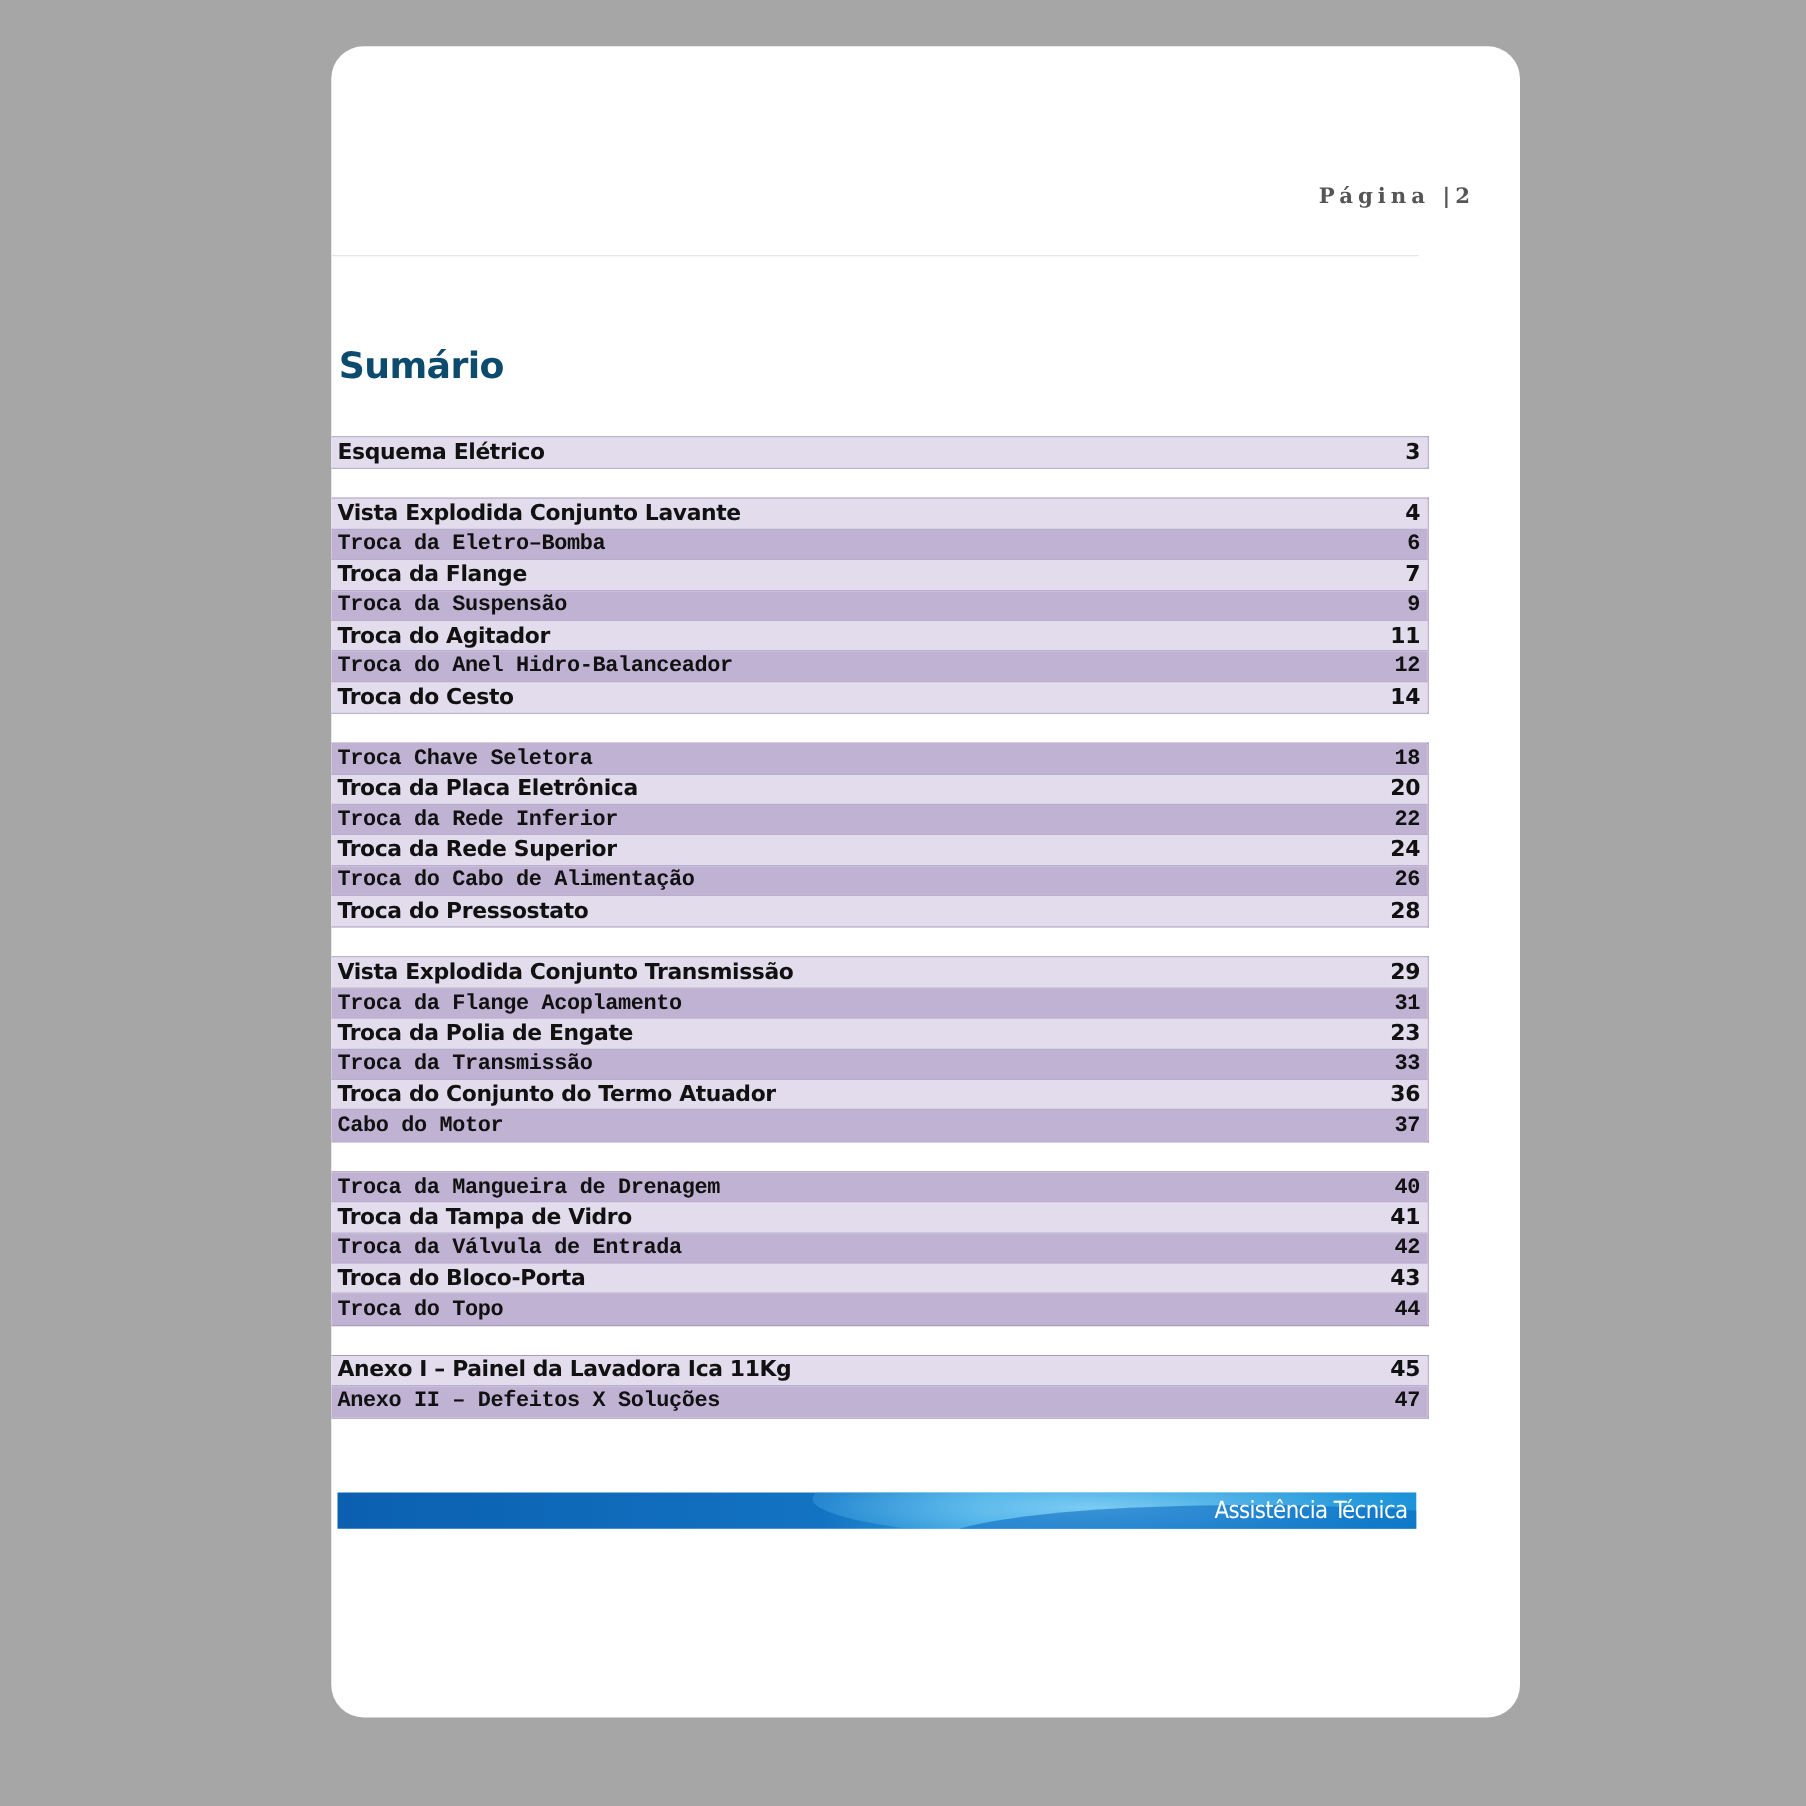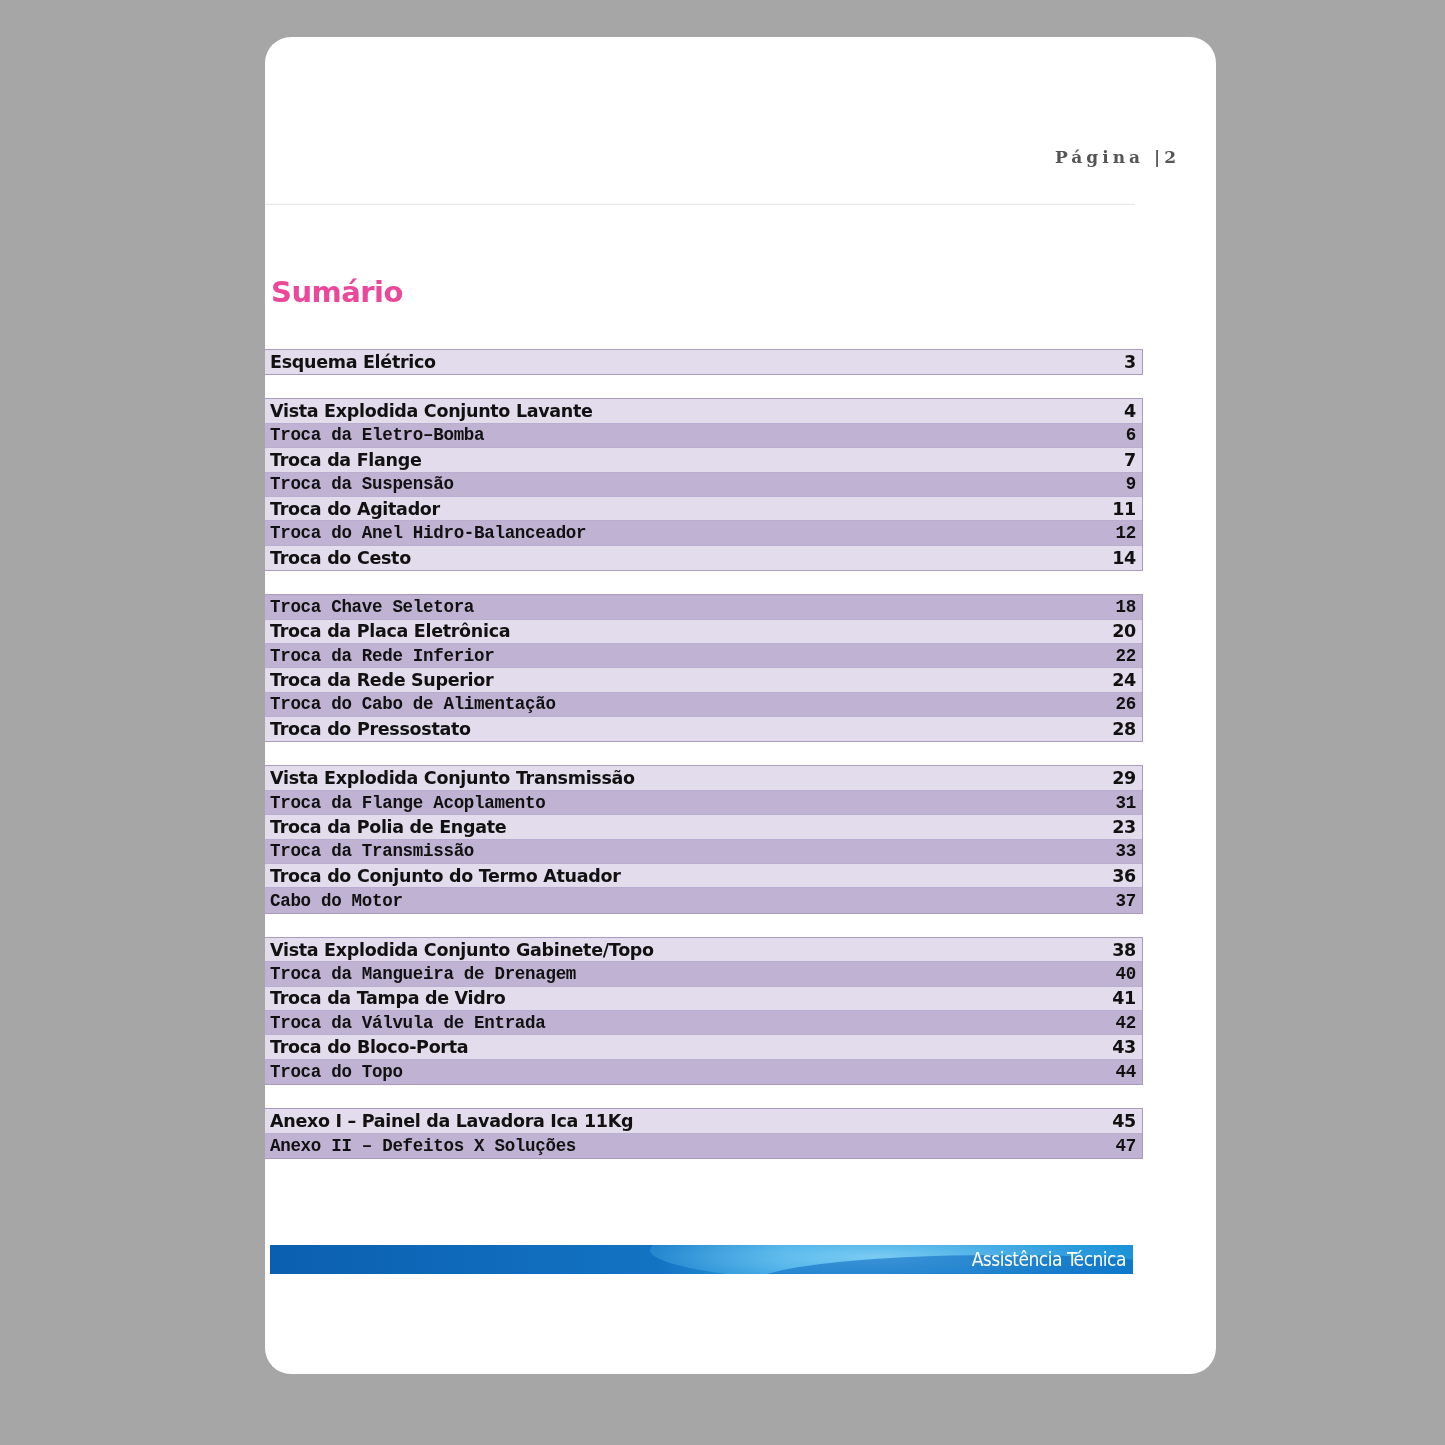--- a/index.html
+++ b/index.html
@@ -42,21 +42,21 @@
       letter-spacing: 4px;
       color: #555555;
     }
     .title {
       position: absolute;
       left: 6px;
       top: 238px;
       font-family: "DejaVu Sans", sans-serif;
       font-weight: bold;
       font-size: 29px;
-      color: #ec4899;
+      color: #0c4a6e;
       letter-spacing: -0.5px;
     }
     .toc {
       position: absolute;
       left: 0;
       top: 312px;
       width: 878px;
     }
     .group {
       border: 1px solid #a89bbf;
@@ -77,21 +77,21 @@
       border-bottom: 1px solid #b9aed0;
     }
     .row:last-child { border-bottom: none; }
     .row.light { background: #e2dcec; }
     .row.dark { background: #c0b2d2; font-family: Liberation Mono, monospace; }
     .row .label { white-space: nowrap; }
     .row .num { text-align: right; }
     .banner {
       position: absolute;
       left: 5px;
-      top: 1208px;
+      top: 1157px;
       width: 863px;
       height: 29px;
       background: linear-gradient(90deg, #0b5fb0 0%, #1373c3 45%, #2f9fe0 60%, #0f8ad3 100%);
       overflow: hidden;
     }
     .banner .swoosh {
       position: absolute;
       left: 380px;
       top: -30px;
       width: 560px;
@@ -211,24 +211,20 @@
         <div class="row light">
           <span class="label">Troca do Conjunto do Termo Atuador</span>
           <span class="num">36</span>
         </div>
         <div class="row dark">
           <span class="label">Cabo do Motor</span>
           <span class="num">37</span>
         </div>
       </div>
       <div class="group">
-        <div class="row light">
-          <span class="label">Vista Explodida Conjunto Gabinete/Topo</span>
-          <span class="num">38</span>
-        </div>
         <div class="row dark">
           <span class="label">Troca da Mangueira de Drenagem</span>
           <span class="num">40</span>
         </div>
         <div class="row light">
           <span class="label">Troca da Tampa de Vidro</span>
           <span class="num">41</span>
         </div>
         <div class="row dark">
           <span class="label">Troca da Válvula de Entrada</span>

